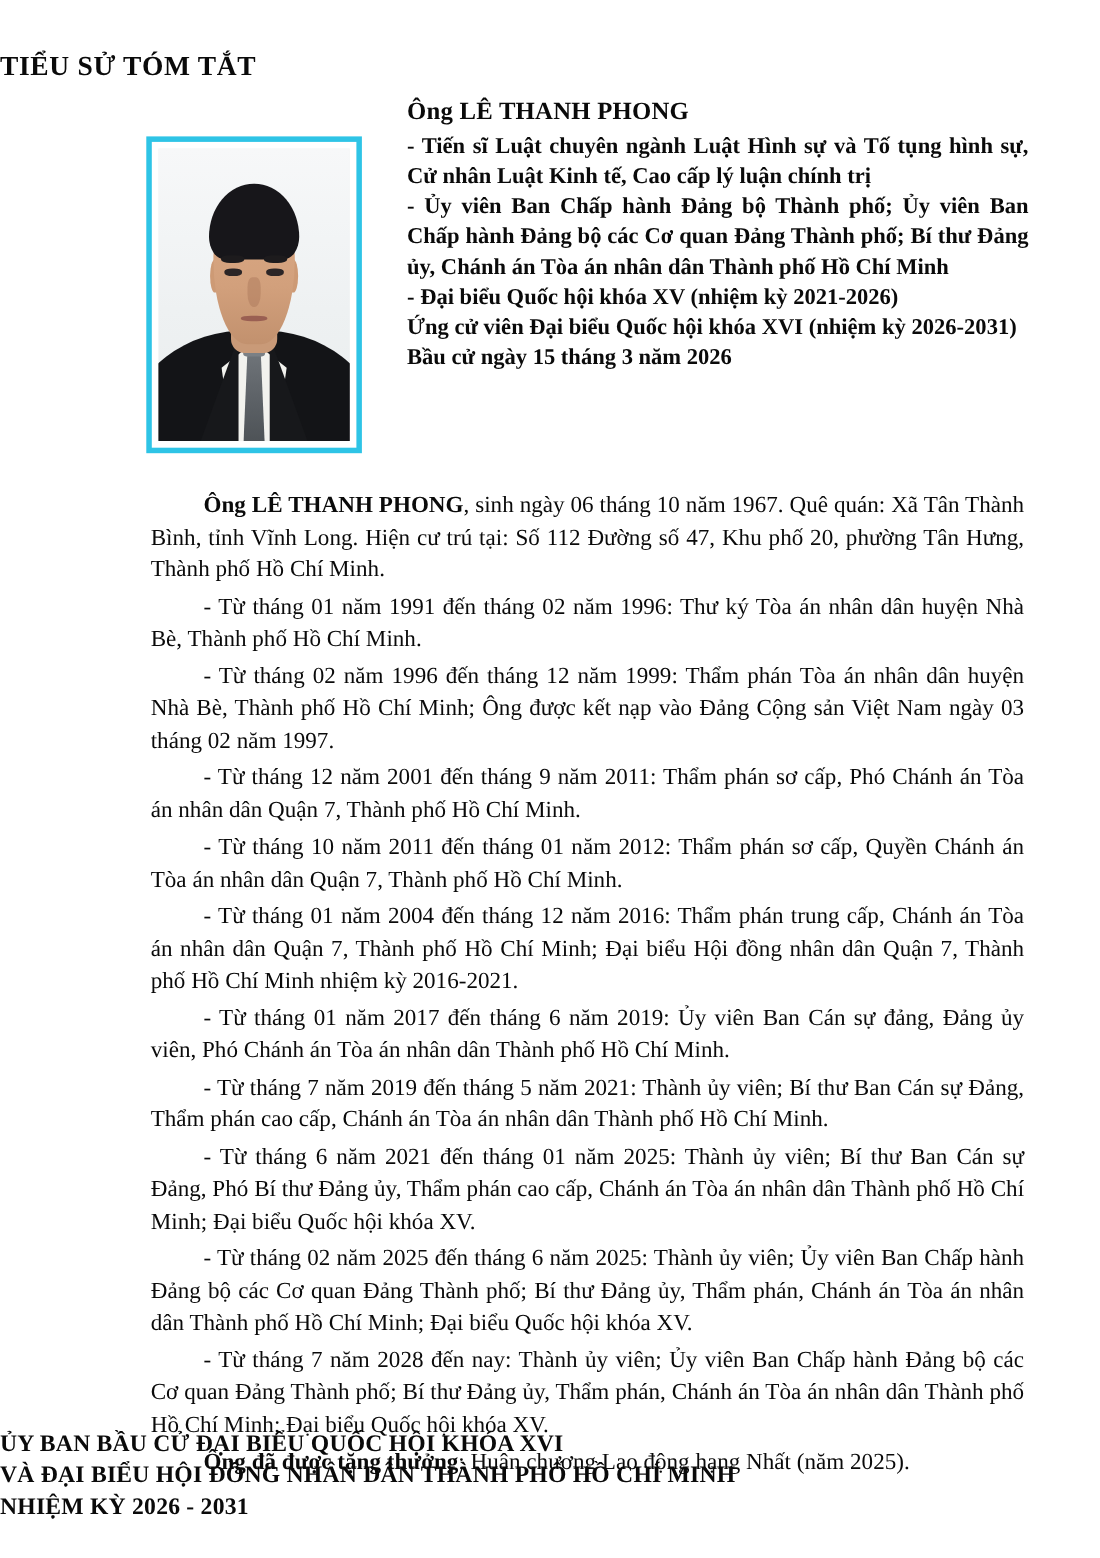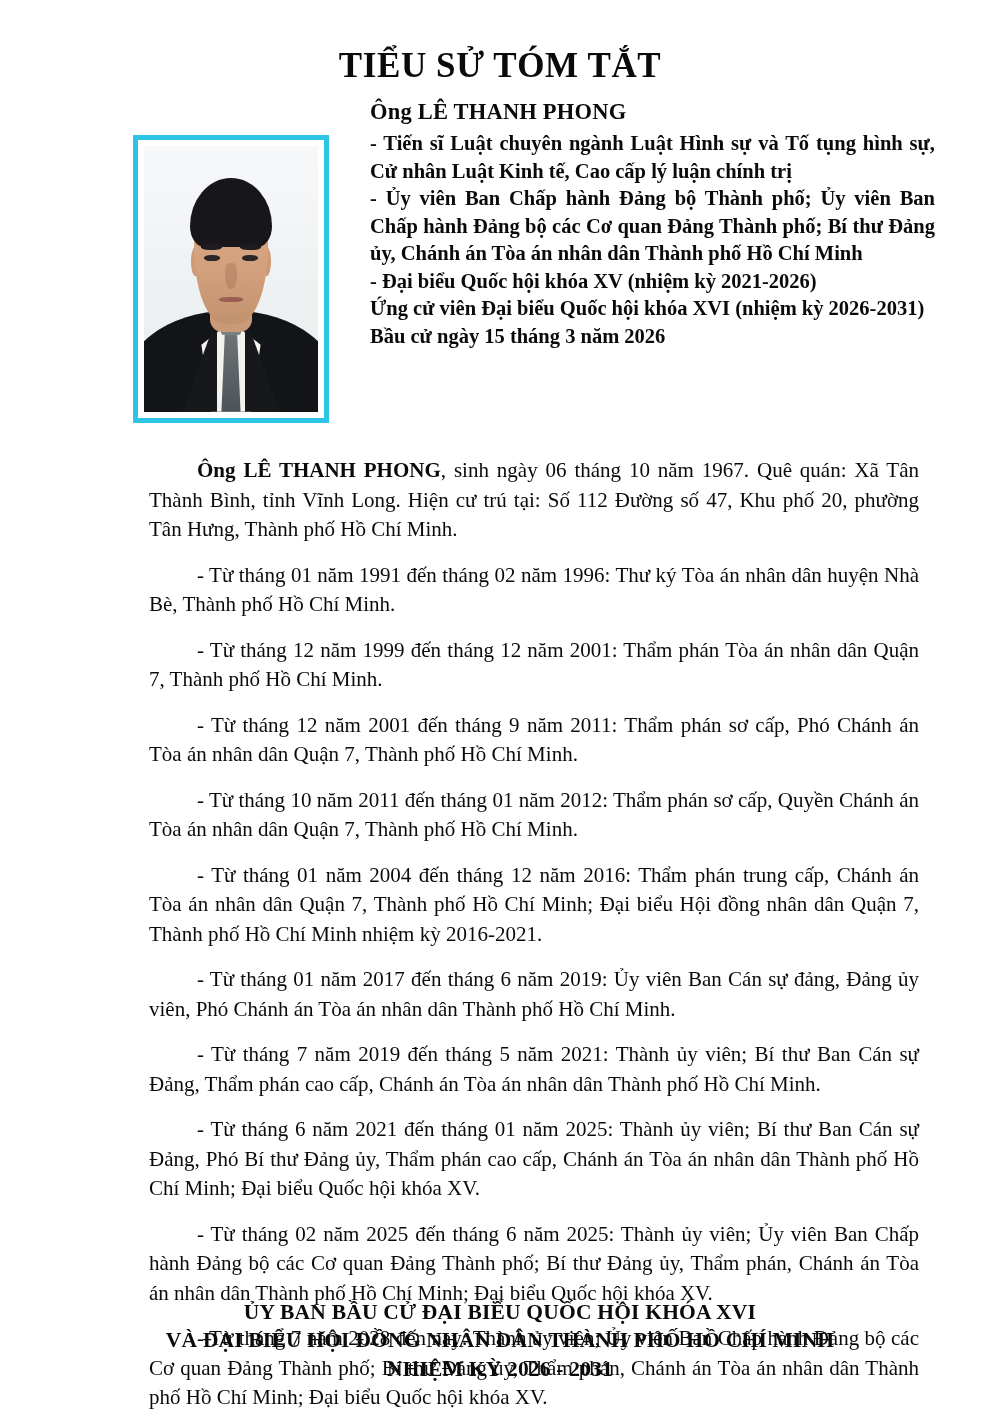--- a/index.html
+++ b/index.html
@@ -19,22 +19,21 @@
 
   .page {
     position: relative;
     width: 1000px;
     height: 1416px;
     padding: 0;
   }
 
   
   .doc-title {
-    text-align: center;
-    font-size: 35px;
+    font-size: 25px;
     font-weight: bold;
     letter-spacing: 0.6px;
     padding-top: 48px;
     line-height: 1.05;
   }
 
   
   .header-area {
     position: relative;
     margin-top: 12px;
@@ -187,31 +186,31 @@
     left: 133px;
     top: 440px;
     width: 802px;
   }
 
   p.para {
     font-size: 21px;
     line-height: 1.405;
     text-align: justify;
     text-indent: 48px;
-    margin: 16px;
+    margin: 4px;
   }
 
   .b { font-weight: bold; }
 
   
   .footer {
     position: absolute;
     left: 0; right: 0;
     top: 1298px;
-    text-align: center;
+    text-align: left;
     font-weight: bold;
     font-size: 21.5px;
     line-height: 1.32;
     letter-spacing: 0.2px;
   }
 </style>
 </head>
 <body>
 
 <div class="page">
@@ -253,21 +252,21 @@
     </div>
 
   </div>
 
   <div class="body-block">
 
     <p class="para"><span class="b">Ông LÊ THANH PHONG</span><span>, sinh ngày 06 tháng 10 năm 1967. Quê quán: Xã Tân Thành Bình, tỉnh Vĩnh Long. Hiện cư trú tại: Số 112 Đường số 47, Khu phố 20, phường Tân Hưng, Thành phố Hồ Chí Minh.</span></p>
 
 
     <p class="para">- Từ tháng 01 năm 1991 đến tháng 02 năm 1996: Thư ký Tòa án nhân dân huyện Nhà Bè, Thành phố Hồ Chí Minh.</p>
-    <p class="para">- Từ tháng 12 năm 1999 đến tháng 12 năm 2001: Thẩm phán Tòa án nhân dân Quận 7, Thành phố Hồ Chí Minh.</p>
+    <p class="para">- Từ tháng 02 năm 1996 đến tháng 12 năm 1999: Thẩm phán Tòa án nhân dân huyện Nhà Bè, Thành phố Hồ Chí Minh; Ông được kết nạp vào Đảng Cộng sản Việt Nam ngày 03 tháng 02 năm 1997.</p>
     <p class="para">- Từ tháng 12 năm 2001 đến tháng 9 năm 2011: Thẩm phán sơ cấp, Phó Chánh án Tòa án nhân dân Quận 7, Thành phố Hồ Chí Minh.</p>
     <p class="para">- Từ tháng 10 năm 2011 đến tháng 01 năm 2012: Thẩm phán sơ cấp, Quyền Chánh án Tòa án nhân dân Quận 7, Thành phố Hồ Chí Minh.</p>
     <p class="para">- Từ tháng 01 năm 2004 đến tháng 12 năm 2016: Thẩm phán trung cấp, Chánh án Tòa án nhân dân Quận 7, Thành phố Hồ Chí Minh; Đại biểu Hội đồng nhân dân Quận 7, Thành phố Hồ Chí Minh nhiệm kỳ 2016-2021.</p>
     <p class="para">- Từ tháng 01 năm 2017 đến tháng 6 năm 2019: Ủy viên Ban Cán sự đảng, Đảng ủy viên, Phó Chánh án Tòa án nhân dân Thành phố Hồ Chí Minh.</p>
     <p class="para">- Từ tháng 7 năm 2019 đến tháng 5 năm 2021: Thành ủy viên; Bí thư Ban Cán sự Đảng, Thẩm phán cao cấp, Chánh án Tòa án nhân dân Thành phố Hồ Chí Minh.</p>
     <p class="para">- Từ tháng 6 năm 2021 đến tháng 01 năm 2025: Thành ủy viên; Bí thư Ban Cán sự Đảng, Phó Bí thư Đảng ủy, Thẩm phán cao cấp, Chánh án Tòa án nhân dân Thành phố Hồ Chí Minh; Đại biểu Quốc hội khóa XV.</p>
     <p class="para">- Từ tháng 02 năm 2025 đến tháng 6 năm 2025: Thành ủy viên; Ủy viên Ban Chấp hành Đảng bộ các Cơ quan Đảng Thành phố; Bí thư Đảng ủy, Thẩm phán, Chánh án Tòa án nhân dân Thành phố Hồ Chí Minh; Đại biểu Quốc hội khóa XV.</p>
     <p class="para">- Từ tháng 7 năm 2028 đến nay: Thành ủy viên; Ủy viên Ban Chấp hành Đảng bộ các Cơ quan Đảng Thành phố; Bí thư Đảng ủy, Thẩm phán, Chánh án Tòa án nhân dân Thành phố Hồ Chí Minh; Đại biểu Quốc hội khóa XV.</p>
 
     <p class="para"><span class="b">Ông đã được tặng thưởng</span><span>: Huân chương Lao động hạng Nhất (năm 2025).</span></p>

